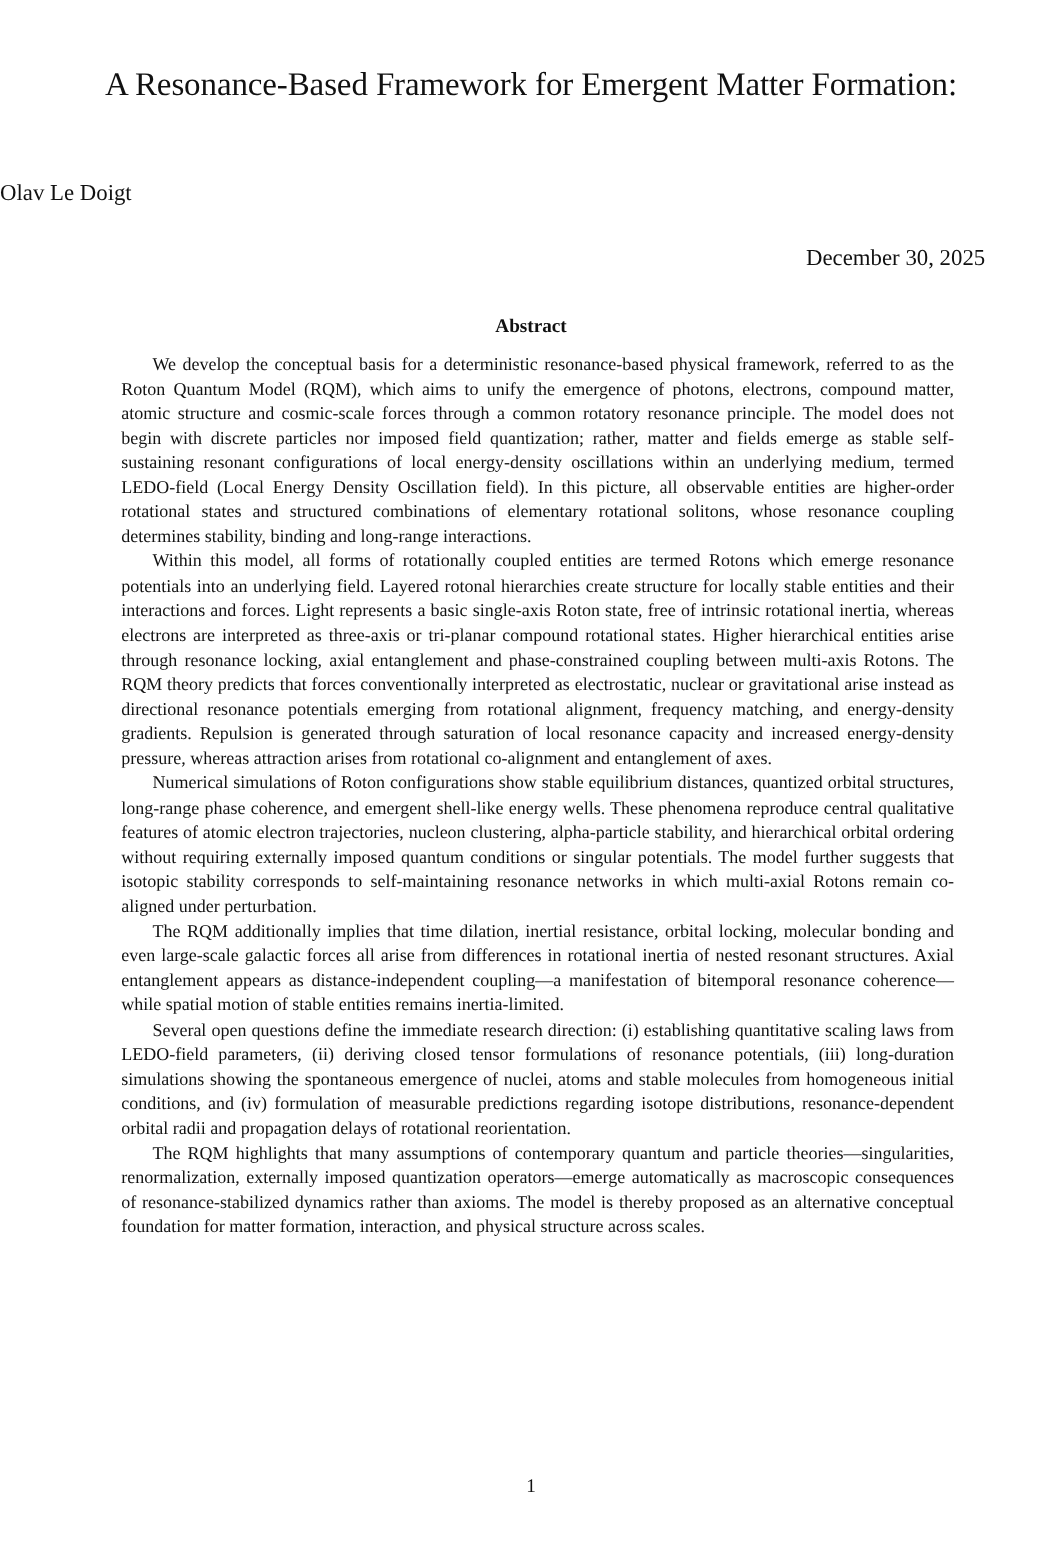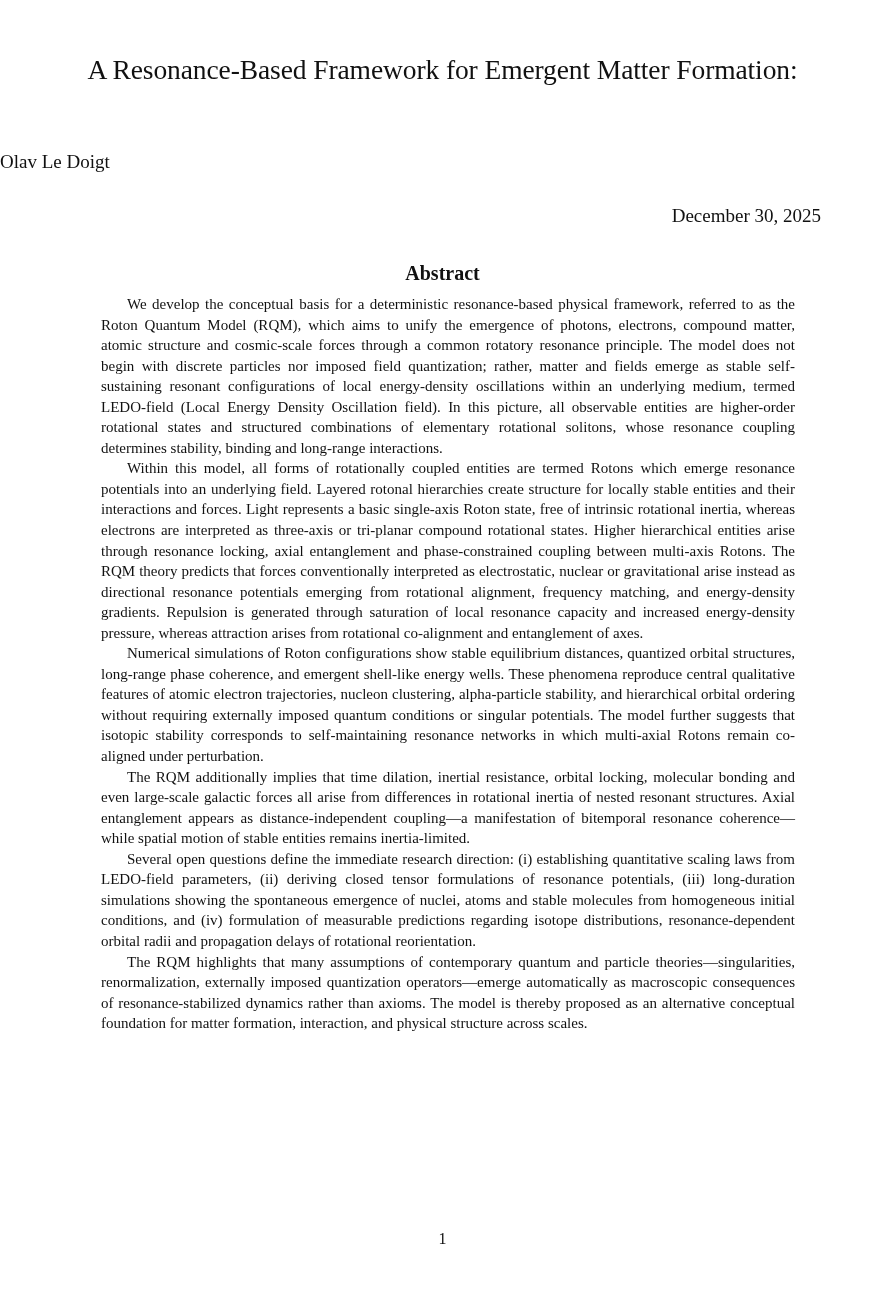--- a/index.html
+++ b/index.html
@@ -46,21 +46,21 @@
       font-size: 19px;
       line-height: 24px;
       margin-top: 12px;
     }
     .abstract-heading {
       position: absolute;
       left: 0;
       top: 263px;
       width: 885px;
       text-align: center;
-      font-size: 20px;
+      font-size: 16px;
       line-height: 20px;
       font-weight: bold;
     }
     .abstract-body {
       position: absolute;
       left: 101px;
       top: 294px;
       width: 694px;
       font-size: 15px;
       line-height: 20.55px;

